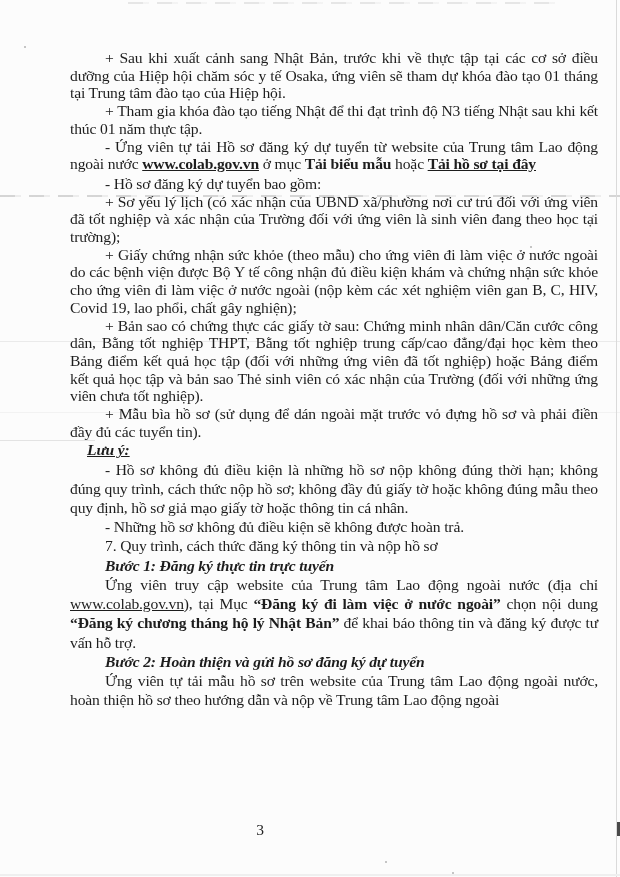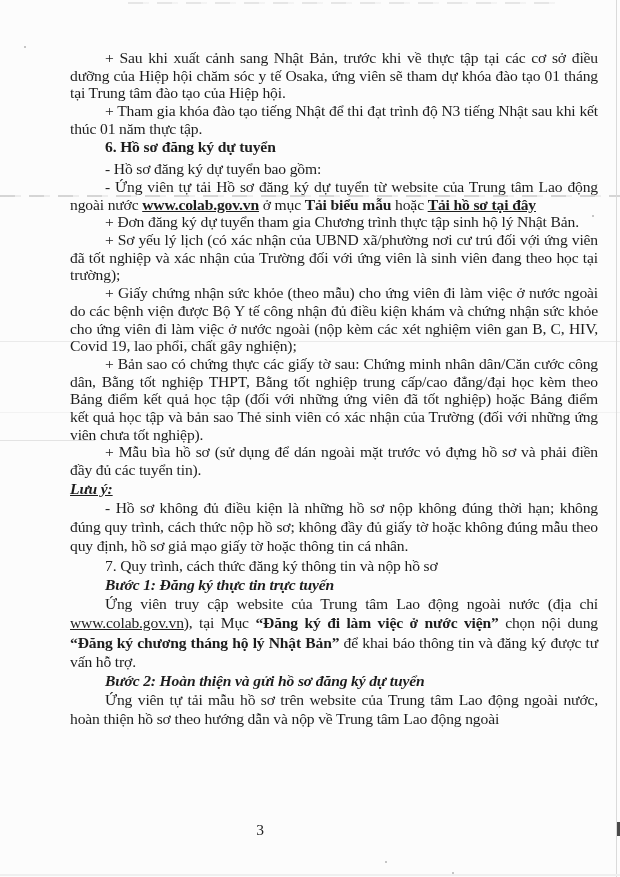--- a/index.html
+++ b/index.html
@@ -14,21 +14,21 @@
   .content{
     position:absolute;left:70px;top:49px;width:528px;
     font-size:15.6px;
     line-height:17.7px;
     letter-spacing:-0.15px;
     text-align:justify;
   }
   .sec2{line-height:19.2px;}
   p{margin:0;}
   .para{text-indent:35px;}
-  .noindent{text-indent:0;}
+  .noindent{text-indent:0;margin-left:17px;}
   .h6{font-weight:bold;margin-bottom:5px;}
   .h7{font-weight:normal;}
   .step{font-weight:bold;font-style:italic;}
   .note{font-weight:bold;font-style:italic;text-decoration:underline;}
   .b{font-weight:bold;}
   .bu{font-weight:bold;text-decoration:underline;}
   .u{text-decoration:underline;}
   .gap2{margin-top:2px;}
   .pagenum{
     position:absolute;top:821px;left:0;width:520px;
@@ -63,39 +63,38 @@
   <div class="art speck" style="left:385px;top:861px;"></div>
   <div class="art speck" style="left:452px;top:872px;"></div>
   <div class="art speck" style="left:24px;top:46px;"></div>
   <div class="art speck" style="left:592px;top:215px;"></div>
 
   <div class="content">
 
     <p class="para">+ Sau khi xuất cảnh sang Nhật Bản, trước khi về thực tập tại các cơ sở điều dưỡng của Hiệp hội chăm sóc y tế Osaka, ứng viên sẽ tham dự khóa đào tạo 01 tháng tại Trung tâm đào tạo của Hiệp hội.</p>
     <p class="para">+ Tham gia khóa đào tạo tiếng Nhật để thi đạt trình độ N3 tiếng Nhật sau khi kết thúc 01 năm thực tập.</p>
 
-    <p class="para h6">6. Hồ sơ đăng ký dự tuyển</p>
+
+    <p class="para"><span>- Ứng viên tự tải Hồ sơ đăng ký dự tuyển từ website của Trung tâm Lao động ngoài nước </span><span class="bu">www.colab.gov.vn</span><span> ở mục </span><span class="b">Tải biểu mẫu</span><span> hoặc </span><span class="bu">Tải hồ sơ tại đây</span></p>
 
     <p class="para gap2">- Hồ sơ đăng ký dự tuyển bao gồm:</p>
-
-    <p class="para"><span>- Ứng viên tự tải Hồ sơ đăng ký dự tuyển từ website của Trung tâm Lao động ngoài nước </span><span class="bu">www.colab.gov.vn</span><span> ở mục </span><span class="b">Tải biểu mẫu</span><span> hoặc </span><span class="bu">Tải hồ sơ tại đây</span></p>
-    <p class="para">+ Đơn đăng ký dự tuyển tham gia Chương trình thực tập sinh hộ lý Nhật Bản.</p>
     <p class="para">+ Sơ yếu lý lịch (có xác nhận của UBND xã/phường nơi cư trú đối với ứng viên đã tốt nghiệp và xác nhận của Trường đối với ứng viên là sinh viên đang theo học tại trường);</p>
     <p class="para">+ Giấy chứng nhận sức khỏe (theo mẫu) cho ứng viên đi làm việc ở nước ngoài do các bệnh viện được Bộ Y tế công nhận đủ điều kiện khám và chứng nhận sức khỏe cho ứng viên đi làm việc ở nước ngoài (nộp kèm các xét nghiệm viên gan B, C, HIV, Covid 19, lao phổi, chất gây nghiện);</p>
     <p class="para">+ Bản sao có chứng thực các giấy tờ sau: Chứng minh nhân dân/Căn cước công dân, Bằng tốt nghiệp THPT, Bằng tốt nghiệp trung cấp/cao đẳng/đại học kèm theo Bảng điểm kết quả học tập (đối với những ứng viên đã tốt nghiệp) hoặc Bảng điểm kết quả học tập và bản sao Thẻ sinh viên có xác nhận của Trường (đối với những ứng viên chưa tốt nghiệp).</p>
     <p class="para">+ Mẫu bìa hồ sơ (sử dụng để dán ngoài mặt trước vỏ đựng hồ sơ và phải điền đầy đủ các tuyển tin).</p>
 
     <div class="sec2">
       <p class="noindent"><span class="note">Lưu ý:</span></p>
       <p class="para">- Hồ sơ không đủ điều kiện là những hồ sơ nộp không đúng thời hạn; không đúng quy trình, cách thức nộp hồ sơ; không đầy đủ giấy tờ hoặc không đúng mẫu theo quy định, hồ sơ giả mạo giấy tờ hoặc thông tin cá nhân.</p>
+      <p class="para">- Những hồ sơ không đủ điều kiện sẽ không được hoàn trả.</p>
 
       <p class="para h7">7. Quy trình, cách thức đăng ký thông tin và nộp hồ sơ</p>
       <p class="para step">Bước 1: Đăng ký thực tin trực tuyến</p>
 
-      <p class="para"><span>Ứng viên truy cập website của Trung tâm Lao động ngoài nước (địa chỉ </span><span class="u">www.colab.gov.vn</span><span>), tại Mục </span><span class="b">“Đăng ký đi làm việc ở nước viện”</span><span> chọn nội dung </span><span class="b">“Đăng ký chương tháng hộ lý Nhật Bản”</span><span> để khai báo thông tin và đăng ký được tư vấn hỗ trợ.</span></p>
+      <p class="para"><span>Ứng viên truy cập website của Trung tâm Lao động ngoài nước (địa chỉ </span><span class="u">www.colab.gov.vn</span><span>), tại Mục </span><span class="b">“Đăng ký đi làm việc ở nước ngoài”</span><span> chọn nội dung </span><span class="b">“Đăng ký chương tháng hộ lý Nhật Bản”</span><span> để khai báo thông tin và đăng ký được tư vấn hỗ trợ.</span></p>
 
       <p class="para step">Bước 2: Hoàn thiện và gửi hồ sơ đăng ký dự tuyển</p>
       <p class="para">Ứng viên tự tải mẫu hồ sơ trên website của Trung tâm Lao động ngoài nước, hoàn thiện hồ sơ theo hướng dẫn và nộp về Trung tâm Lao động ngoài</p>
     </div>
   </div>
 
   <div class="pagenum">3</div>
 </div>
 
 </body></html>

